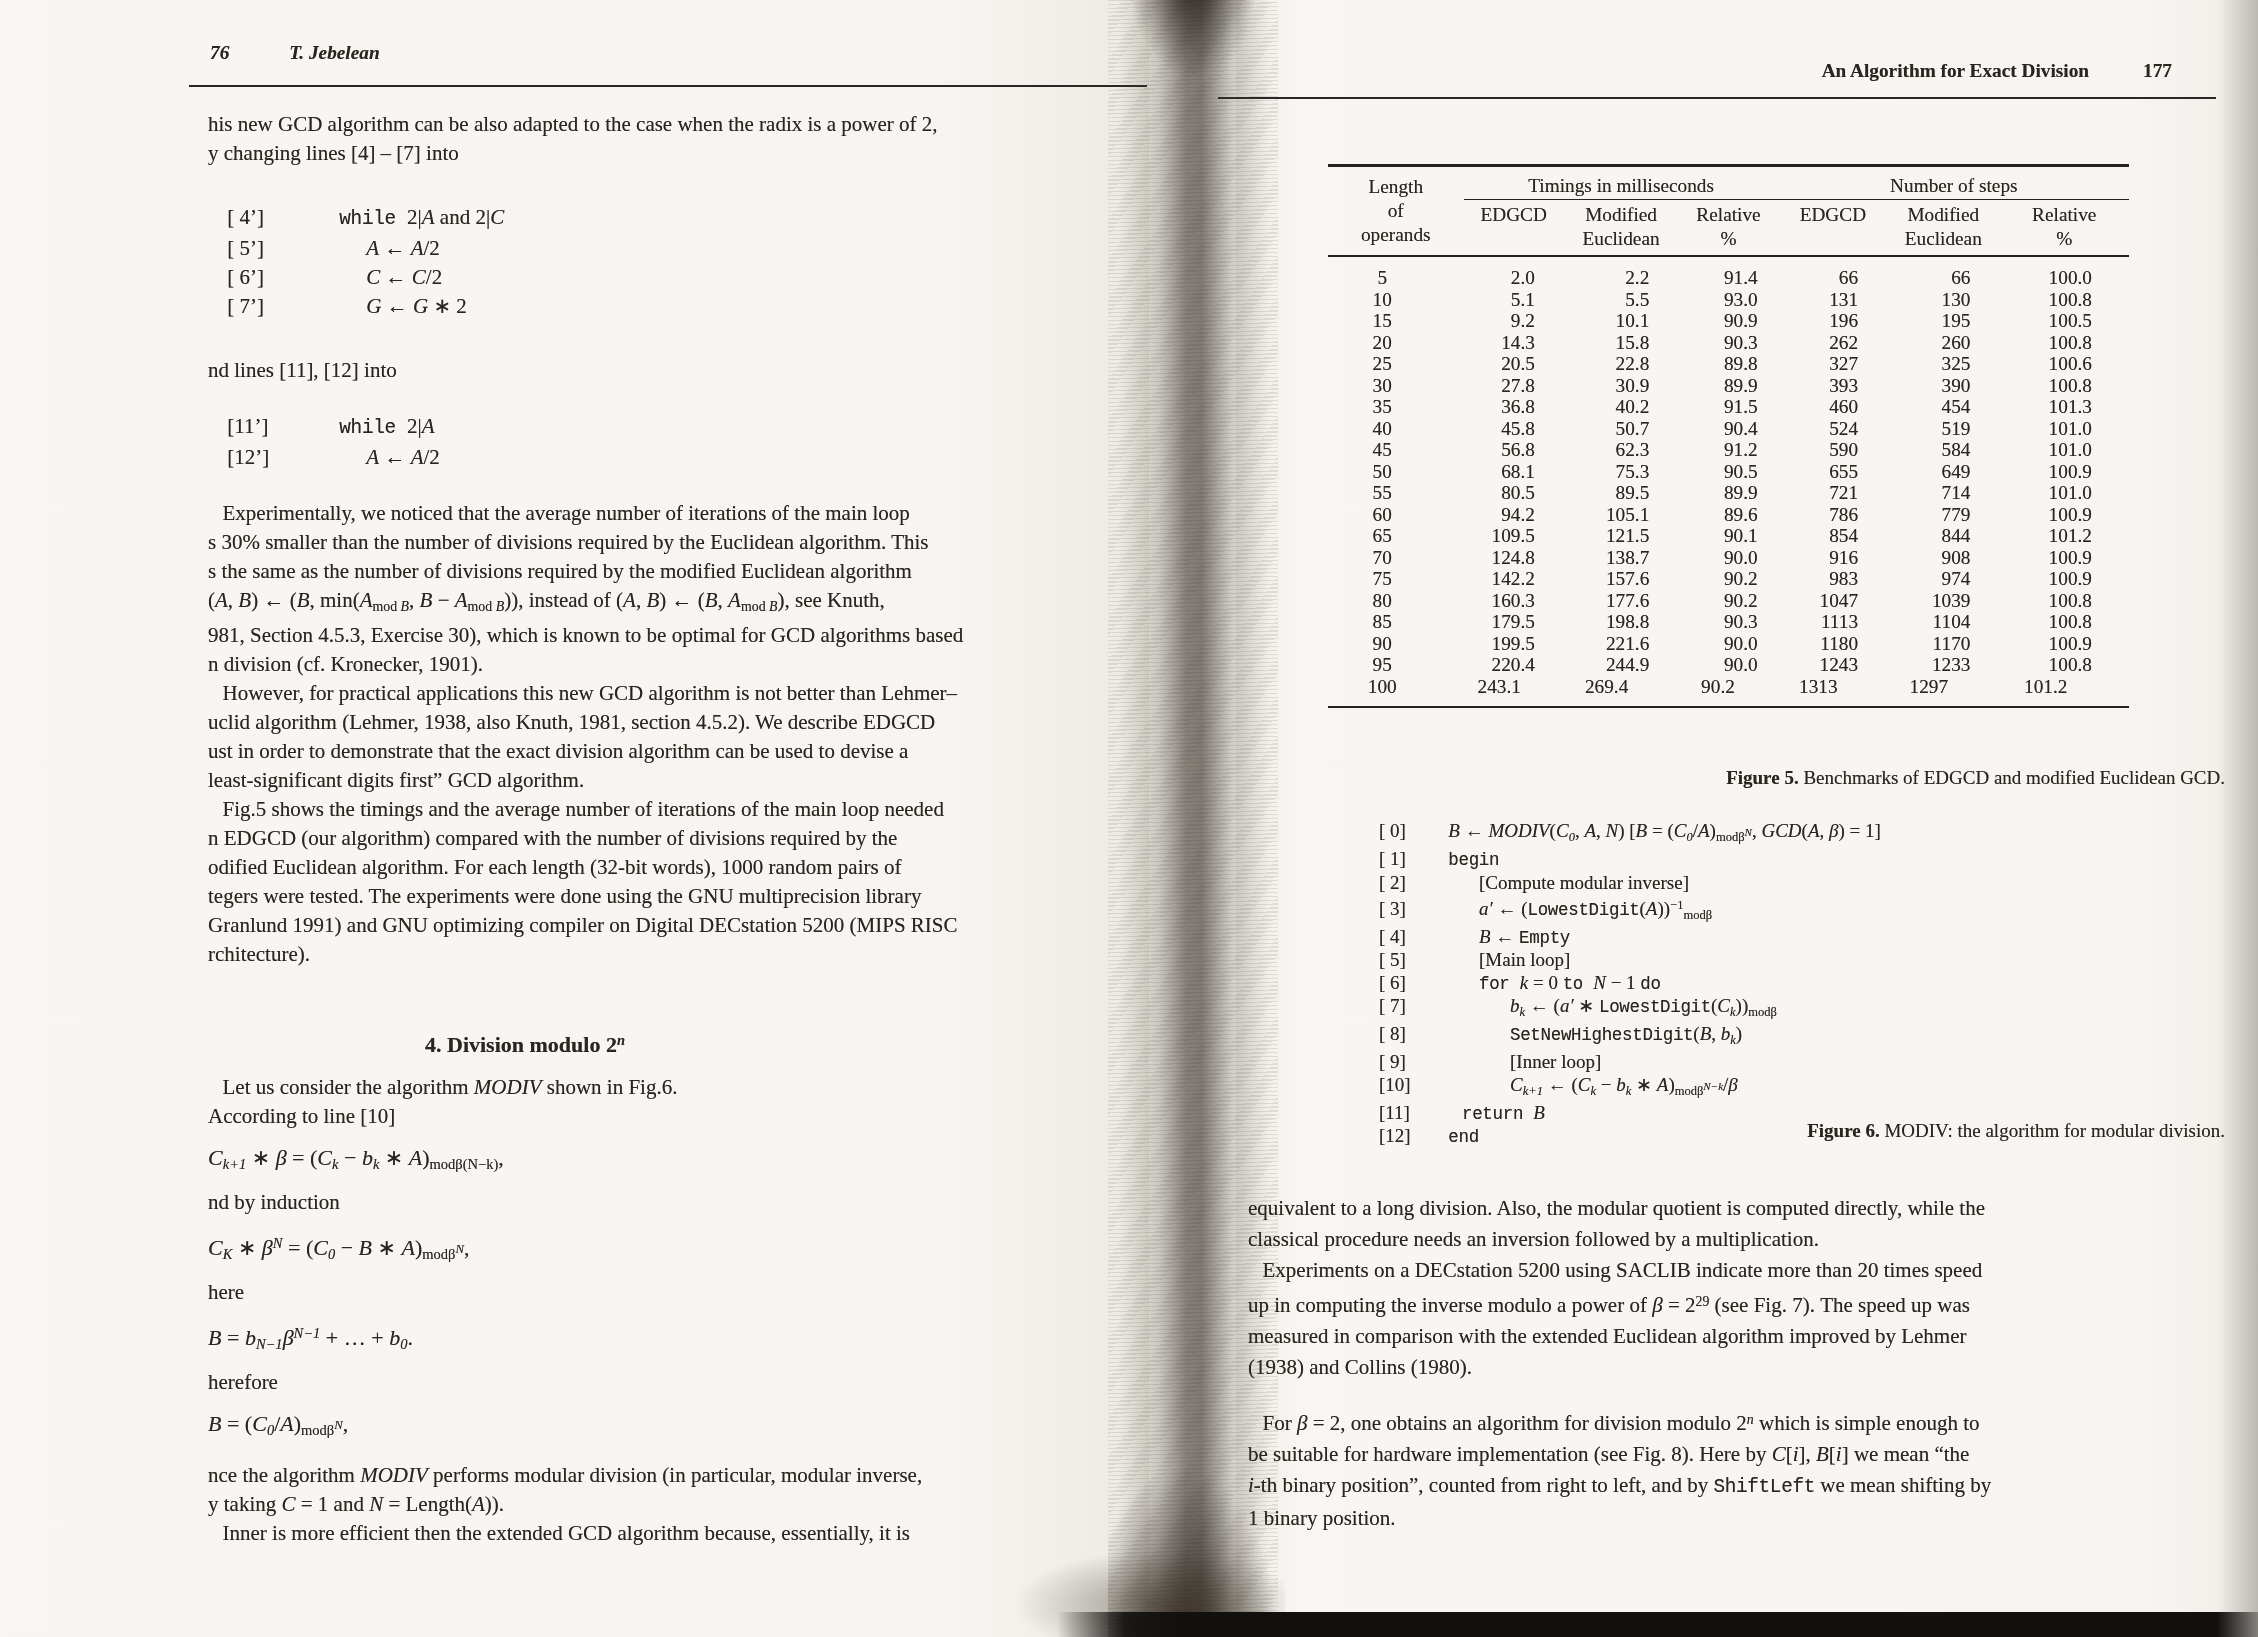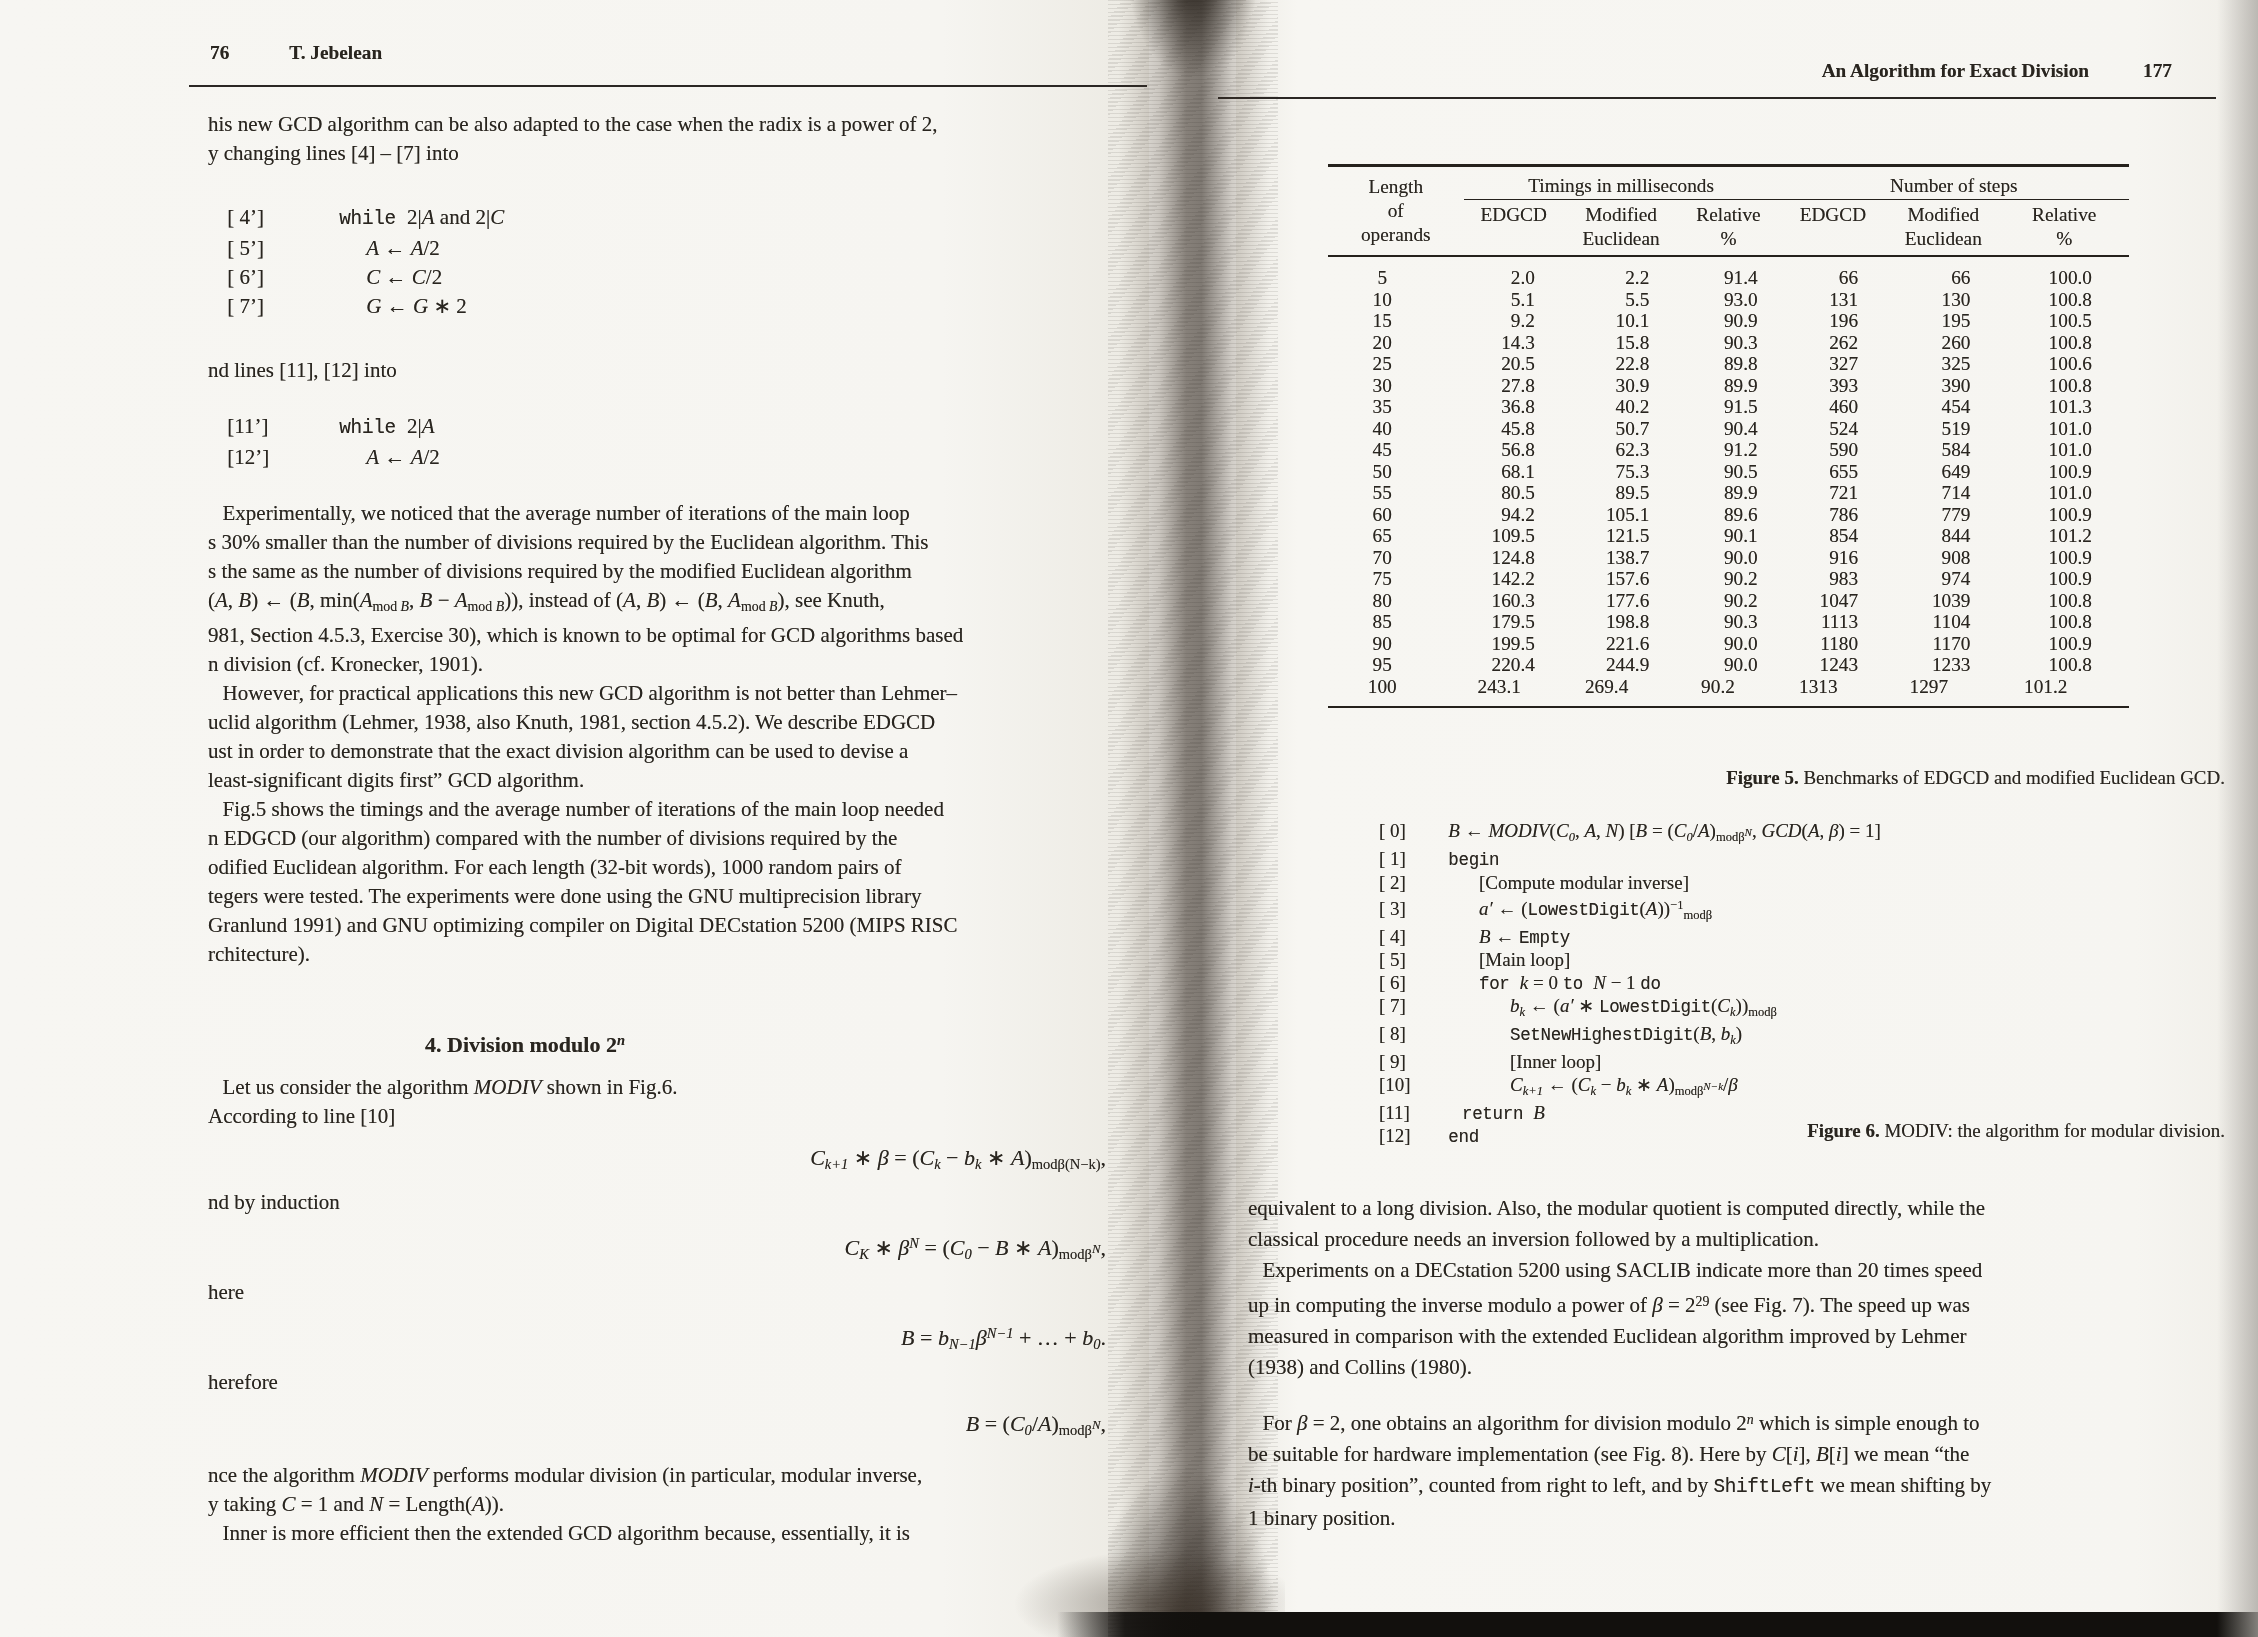--- a/index.html
+++ b/index.html
@@ -18,40 +18,40 @@
       linear-gradient(to right, rgba(80,66,52,0) 6%, rgba(80,66,52,.26) 30%, rgba(54,44,35,.58) 46%,
                       rgba(48,39,31,.60) 55%, rgba(80,66,52,.22) 73%, rgba(80,66,52,0) 95%);}
   #gutter-flare{position:absolute;left:966px;top:1506px;width:319px;height:131px;pointer-events:none;
     background:radial-gradient(ellipse 60% 55% at 60% 75%, rgba(60,50,40,.45), rgba(60,50,40,0) 75%);}
   #bottom-bar{position:absolute;left:1057px;bottom:0;width:1201px;height:26px;pointer-events:none;
     background:linear-gradient(to right, rgba(16,14,12,0) 0, rgba(16,14,12,.9) 68px, #12100d 145px);}
   #right-band{position:absolute;right:0;top:0;bottom:0;width:41px;opacity:.75;pointer-events:none;
     background:linear-gradient(to left,#a9a6a1,rgba(240,238,234,0));}
   
   .runhead{position:absolute;font-size:19.3px;font-weight:bold;white-space:nowrap;}
-  #lp-head{left:210px;top:42px;}
+  #lp-head{left:210px;top:42px;font-style:italic;}
   #lp-head .author{margin-left:60px;}
   #lp-rule{position:absolute;left:189px;top:85px;width:958px;border-top:2.9px solid #2b2724;}
   #rp-head{left:1250px;top:60px;width:922px;text-align:right;}
   #rp-head .pagenum{margin-left:54px;}
   #rp-rule{position:absolute;left:1218px;top:97px;width:998px;border-top:2.9px solid #2b2724;}
   
   #lp-body{position:absolute;left:208px;top:110px;width:938px;font-size:21px;line-height:29px;}
   .line{white-space:nowrap;}
   .ind{padding-left:14.5px;}
   
   .algo-line{white-space:nowrap;}
   .algo-label{display:inline-block;}
   #lp-body .algo-label{width:81px;margin-left:19.3px;}
   #lp-body .algo-code.w{margin-left:31px;}
   #lp-body .algo-code.s{margin-left:58px;}
   .mt36{margin-top:35px;} .mt28{margin-top:27px;}
   #section-heading{margin-top:56px;margin-left:217px;font-size:22px;font-weight:bold;line-height:31px;white-space:nowrap;}
   #para5{margin-top:13.5px;}
-  .formula{width:898px;text-align:right;font-size:22px;line-height:33px;margin-top:9.7px;white-space:nowrap;}
+  .formula{width:898px;text-align:left;font-size:22px;line-height:33px;margin-top:9.7px;white-space:nowrap;}
   .formula:first-of-type{margin-top:21px;}
   .flink{margin-top:7.7px;}
   #para6{margin-top:13.5px;}
   
   #rp-table{position:absolute;left:1328px;top:164px;width:801px;}
   #rp-table table{width:100%;border-collapse:collapse;font-size:19.3px;
      border-top:3.4px solid #25211c;border-bottom:2.9px solid #25211c;}
   #rp-table th{font-weight:normal;text-align:center;padding:0;line-height:24px;}
   #rp-table th.len{border-bottom:2.4px solid #25211c;}
   #rp-table th.grp{border-bottom:1.9px solid #25211c;padding-top:6.8px;padding-bottom:1px;}

